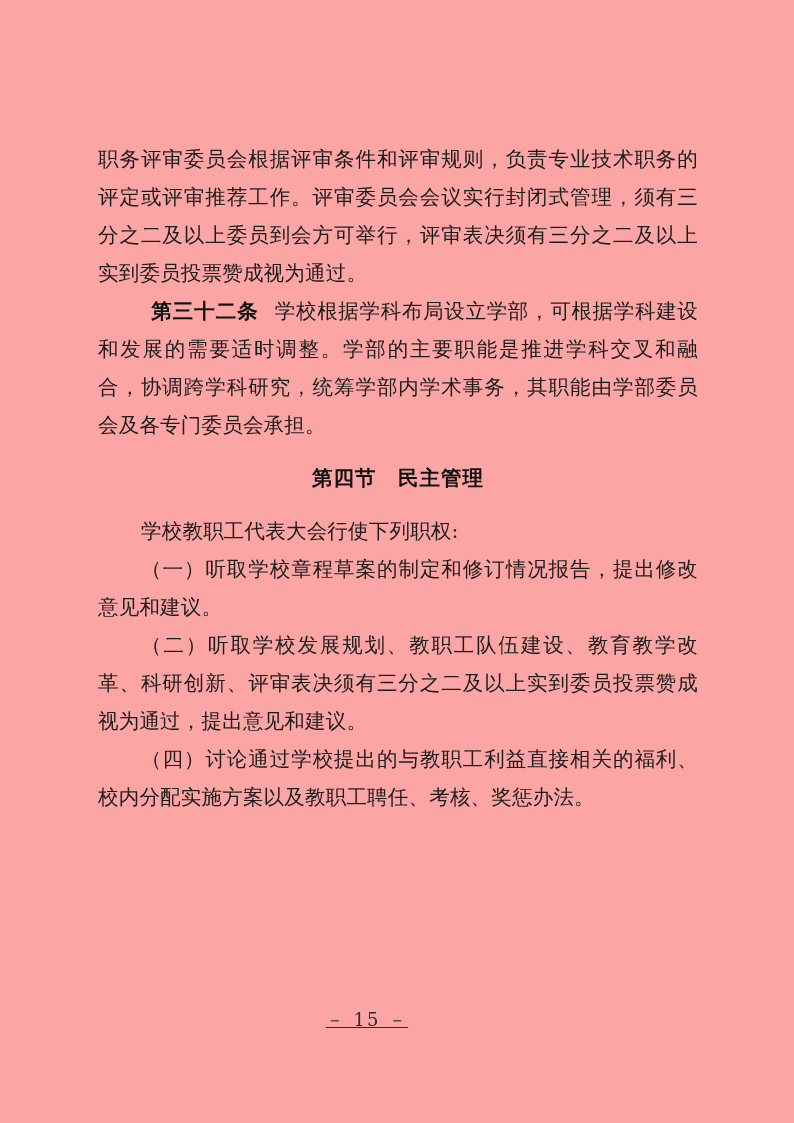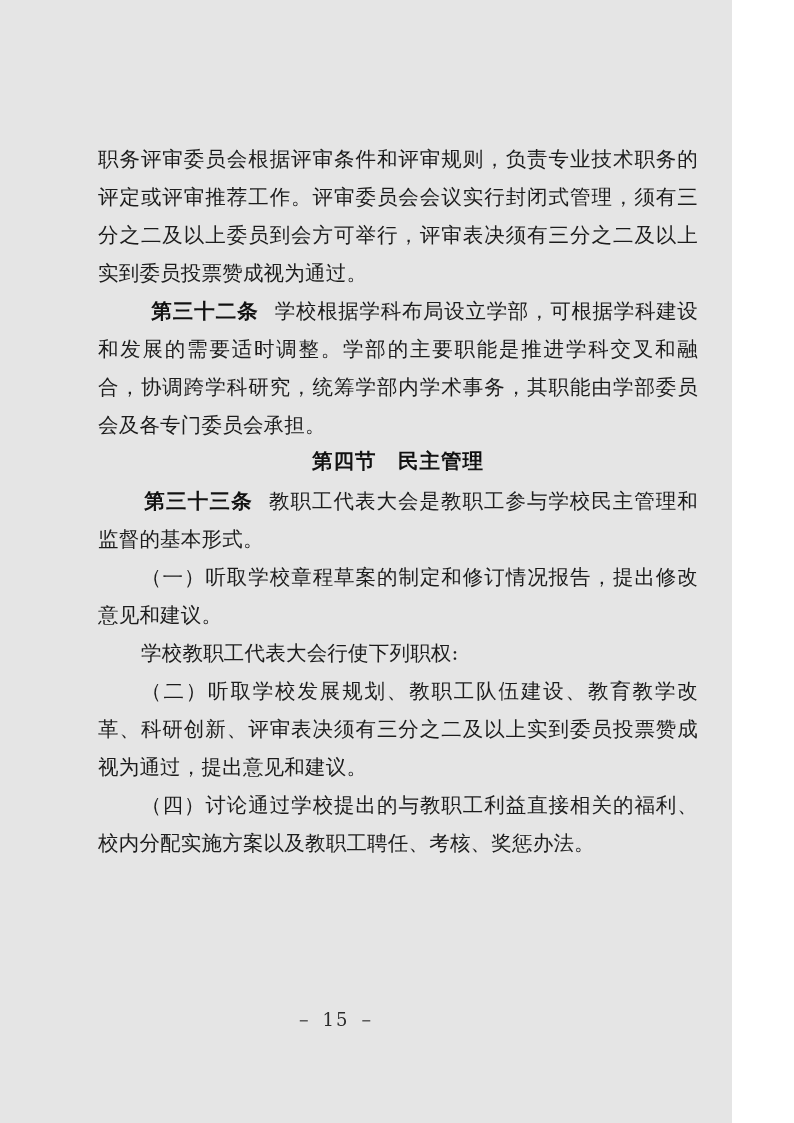--- a/index.html
+++ b/index.html
@@ -3,23 +3,23 @@
 <meta charset="utf-8">
 <style>
   html, body {
     margin: 0;
     padding: 0;
     background: #ffffff;
   }
 
   .page {
     position: relative;
-    width: 732px;
+    width: 794px;
     height: 1123px;
-    background: #e5e5e5;
+    background: #fca5a5;
     overflow: hidden;
     font-family: "DejaVu Serif", "Liberation Serif", serif;
     color: #1a1a1a;
   }
 
   .content {
     position: absolute;
     left: 98px;
     top: 140px;
     width: 600px;
@@ -58,62 +58,62 @@
     font-weight: bold;
     letter-spacing: 0.5px;
     color: #111111;
   }
 
   .article-label + .article-body {
     margin-left: 16px;
   }
 
   .section-heading {
-    font-family: Liberation Mono, monospace;
+    font-family: Liberation Serif, serif;
     font-weight: bold;
     font-size: 20.5px;
     line-height: 38px;
     text-align: center;
-    margin: 0;
+    margin: 15px;
     letter-spacing: 1px;
     color: #111111;
     text-indent: 0;
   }
 
   .page-number {
     position: absolute;
     left: 0;
     right: 0;
     top: 1008px;
     text-align: center;
     padding-right: 60px;
     font-size: 18px;
     font-family: "DejaVu Serif", "Liberation Serif", serif;
     color: #2b2b2b;
     letter-spacing: 2px;
+    text-decoration: underline;
   }
 </style>
 </head>
 <body>
 
 <div class="page">
 
   <div class="content">
 
     <p class="para para-flush">职务评审委员会根据评审条件和评审规则，负责专业技术职务的评定或评审推荐工作。评审委员会会议实行封闭式管理，须有三分之二及以上委员到会方可举行，评审表决须有三分之二及以上实到委员投票赞成视为通过。</p>
 
     <p class="para para-indent2"><span class="article-label">第三十二条</span><span class="article-body">学校根据学科布局设立学部，可根据学科建设和发展的需要适时调整。学部的主要职能是推进学科交叉和融合，协调跨学科研究，统筹学部内学术事务，其职能由学部委员会及各专门委员会承担。</span></p>
 
     <p class="section-heading">第四节　民主管理</p>
 
-    <p class="para para-indent-art"><span class="article-label">第三十三条</span><span class="article-body">教职工代表大会是教职工参与学校民主管理和监督的基本形式。</span></p>
+
+    <p class="para para-indent-item">学校教职工代表大会行使下列职权:</p>
 
     <p class="para para-indent-item">（一）听取学校章程草案的制定和修订情况报告，提出修改意见和建议。</p>
-
-    <p class="para para-indent-item">学校教职工代表大会行使下列职权:</p>
 
     <p class="para para-indent-item">（二）听取学校发展规划、教职工队伍建设、教育教学改革、科研创新、评审表决须有三分之二及以上实到委员投票赞成视为通过，提出意见和建议。</p>
 
 
     <p class="para para-indent-item">（四）讨论通过学校提出的与教职工利益直接相关的福利、校内分配实施方案以及教职工聘任、考核、奖惩办法。</p>
 
   </div>
 
   <div class="page-number">－ 15 －</div>
 

